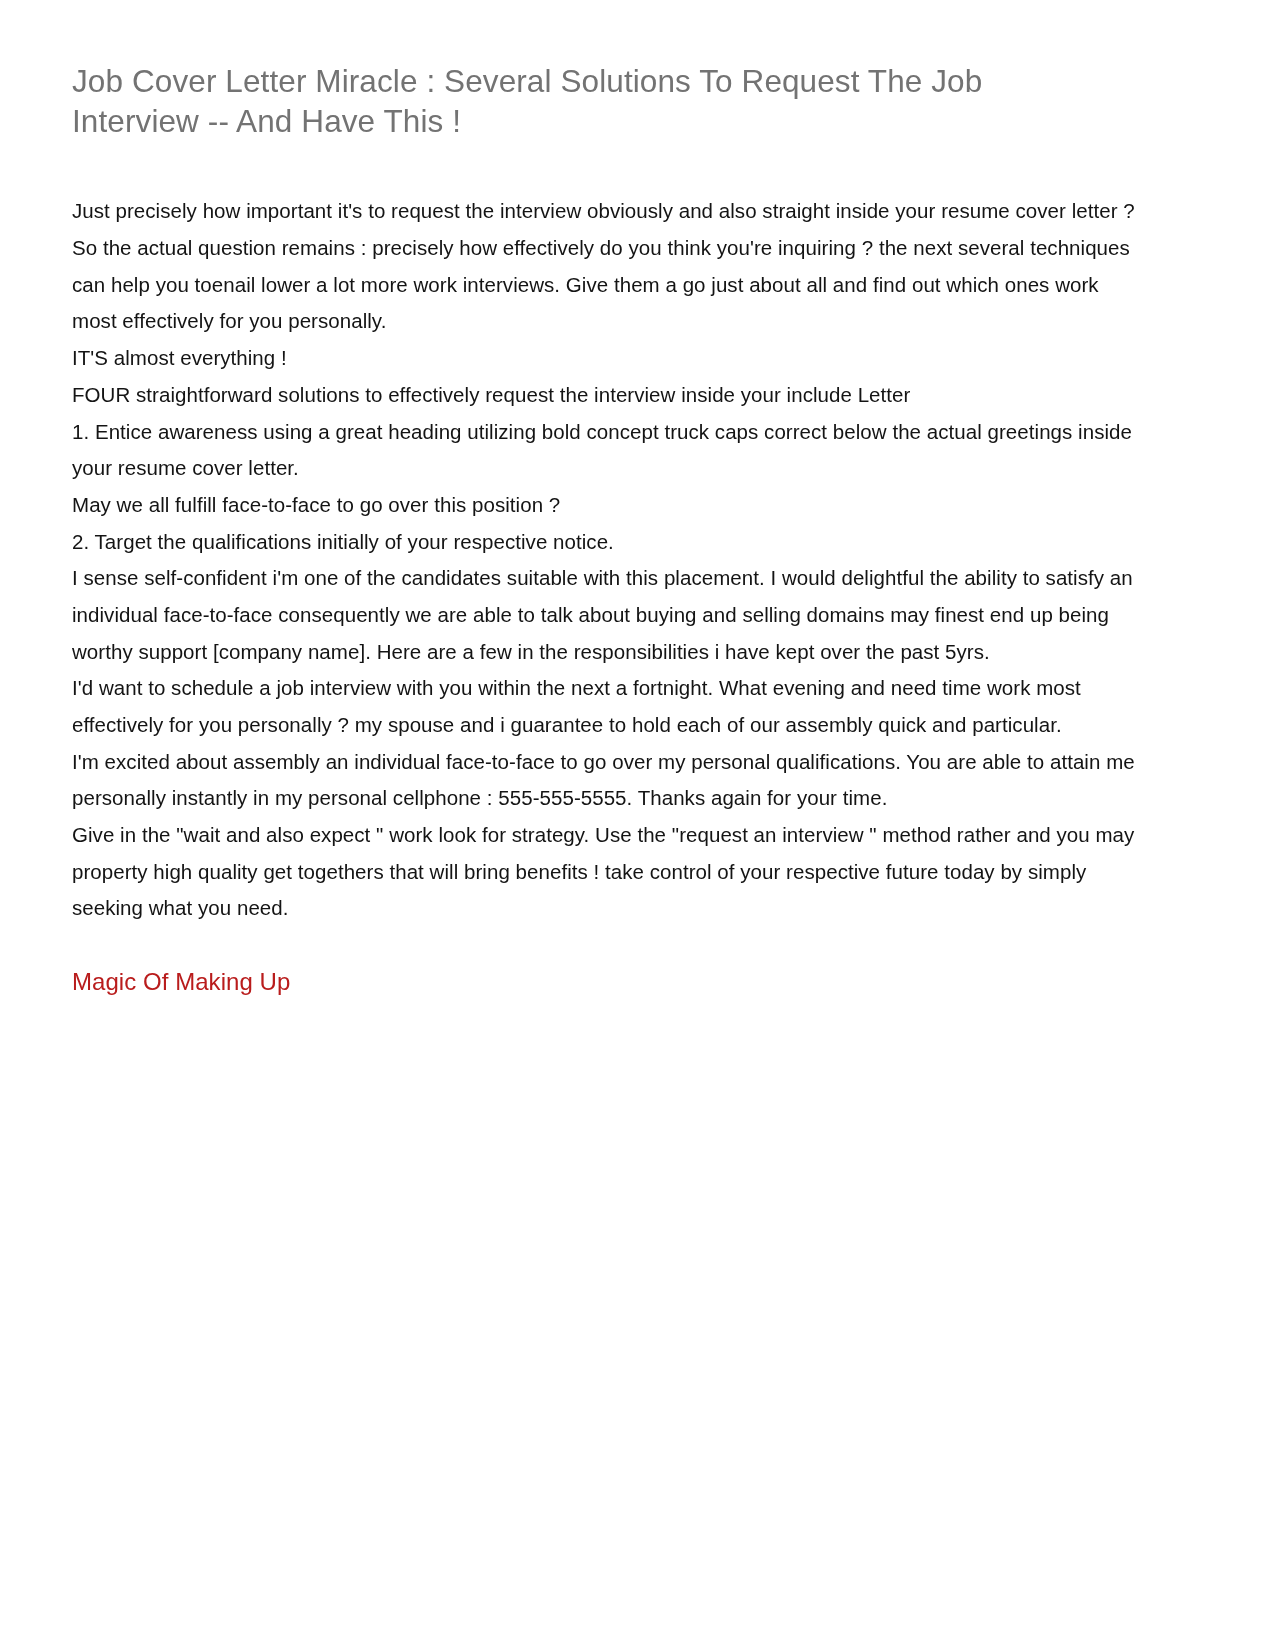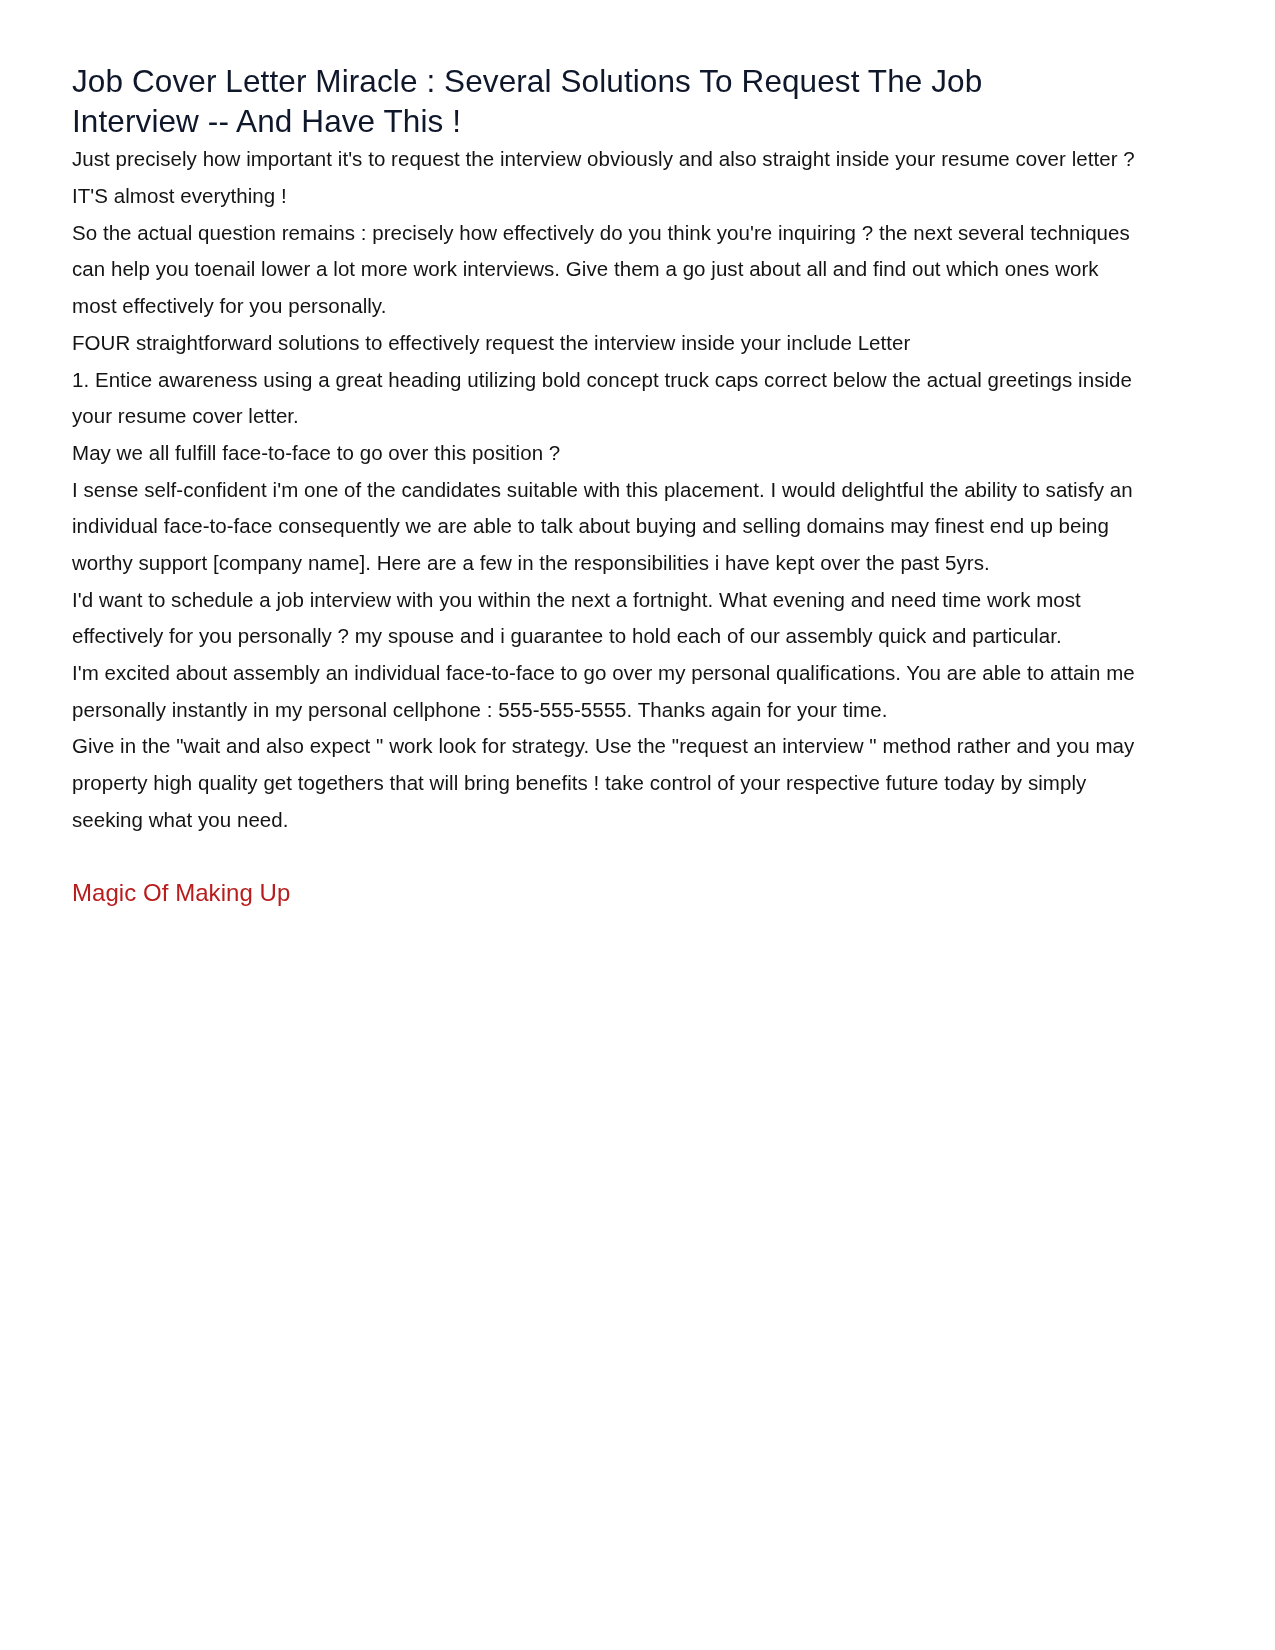--- a/index.html
+++ b/index.html
@@ -26,24 +26,25 @@
     left: 72px;
     top: 62px;
     width: 1068px;
   }
   .doc-title {
     font-size: 31.5px;
     font-weight: normal;
     line-height: 1.26;
     letter-spacing: 0.1px;
     margin: 0 0 0 0;
-    color: #0f172a;
+    color: #737373;
     width: 1035px;
   }
   .body-block {
+    margin-top: 52px;
   }
   .para {
     font-size: 20.5px;
     line-height: 1.79;
     color: #141414;
     margin: 0;
     letter-spacing: 0.05px;
     text-align: left;
   }
   .spacer-para {
@@ -60,25 +61,26 @@
 </head>
 <body>
 
 <div class="page">
   <div class="content">
 
     <h1 class="doc-title">Job Cover Letter Miracle : Several Solutions To Request The Job Interview -- And Have This !</h1>
 
     <div class="body-block">
       <p class="para">Just precisely how important it's to request the interview obviously and also straight inside your resume cover letter ?</p>
+      <p class="para">So the actual question remains : precisely how effectively do you think you're inquiring ? the next several techniques can help you toenail lower a lot more work interviews. Give them a go just about all and find out which ones work most effectively for you personally.</p>
       <p class="para">IT'S almost everything !</p>
-      <p class="para">So the actual question remains : precisely how effectively do you think you're inquiring ? the next several techniques can help you toenail lower a lot more work interviews. Give them a go just about all and find out which ones work most effectively for you personally.</p>
       <p class="para">FOUR straightforward solutions to effectively request the interview inside your include Letter</p>
       <p class="para">1. Entice awareness using a great heading utilizing bold concept truck caps correct below the actual greetings inside your resume cover letter.</p>
       <p class="para">May we all fulfill face-to-face to go over this position ?</p>
+      <p class="para">2. Target the qualifications initially of your respective notice.</p>
       <p class="para">I sense self-confident i'm one of the candidates suitable with this placement. I would delightful the ability to satisfy an individual face-to-face consequently we are able to talk about buying and selling domains may finest end up being worthy support [company name]. Here are a few in the responsibilities i have kept over the past 5yrs.</p>
       <p class="para">I'd want to schedule a job interview with you within the next a fortnight. What evening and need time work most effectively for you personally ? my spouse and i guarantee to hold each of our assembly quick and particular.</p>
       <p class="para">I'm excited about assembly an individual face-to-face to go over my personal qualifications. You are able to attain me personally instantly in my personal cellphone : 555-555-5555. Thanks again for your time.</p>
       <p class="para">Give in the "wait and also expect " work look for strategy. Use the "request an interview " method rather and you may property high quality get togethers that will bring benefits ! take control of your respective future today by simply seeking what you need.</p>
 
       <div class="spacer-para"></div>
 
       <p class="closing">Magic Of Making Up</p>
     </div>
 

